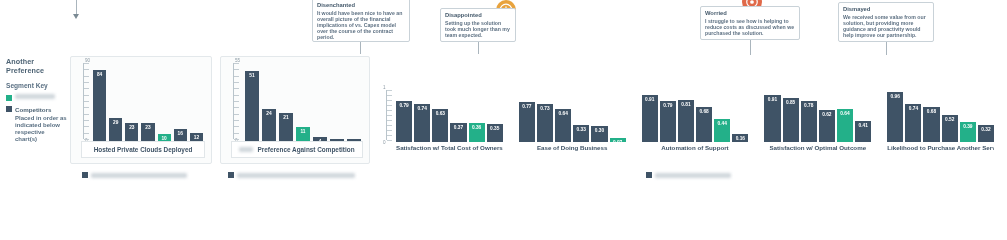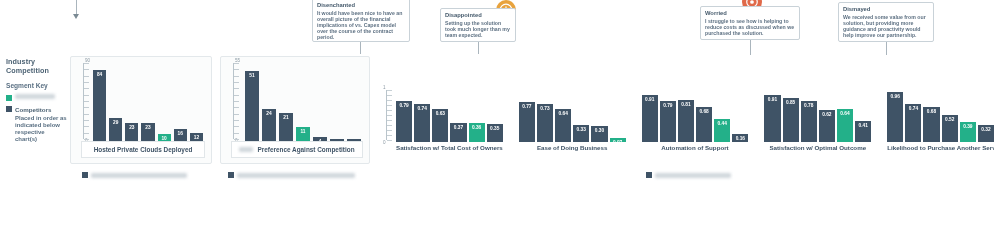--- a/index.html
+++ b/index.html
@@ -259,22 +259,22 @@
     border-left: 3.5px solid transparent;
     border-right: 3.5px solid transparent;
     border-top: 5px solid #7b8a94;
   }
 </style>
 </head>
 <body>
 
 <div id="sidebar">
   <div class="side-title">
-    <div>Industry</div>
-    <div>Competition</div>
+    <div>Another</div>
+    <div>Preference</div>
   </div>
   <div class="seg-key">Segment Key</div>
 
   <div class="legend-row">
     <span class="legend-sw green"></span>
     <span class="redact" style="width:40px;height:5px;"></span>
   </div>
 
   <div class="legend-row">
     <span class="legend-sw navy"></span>

